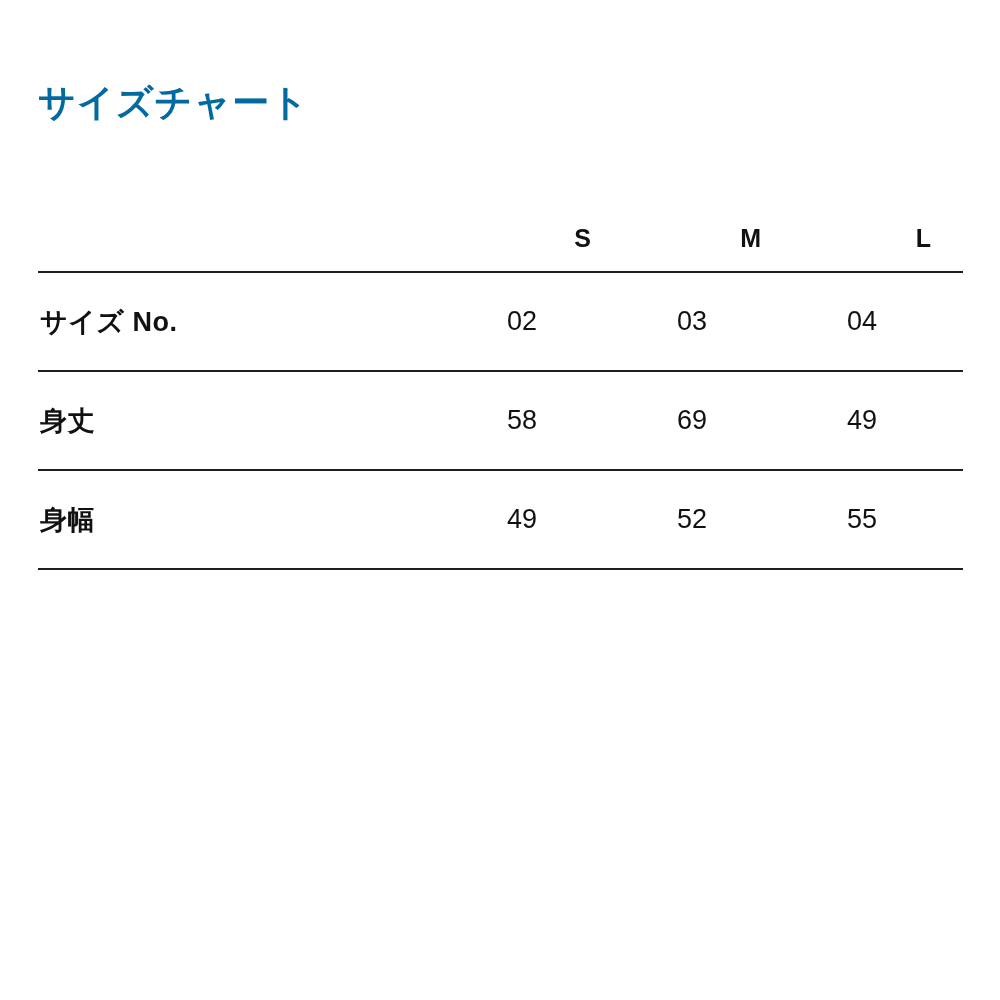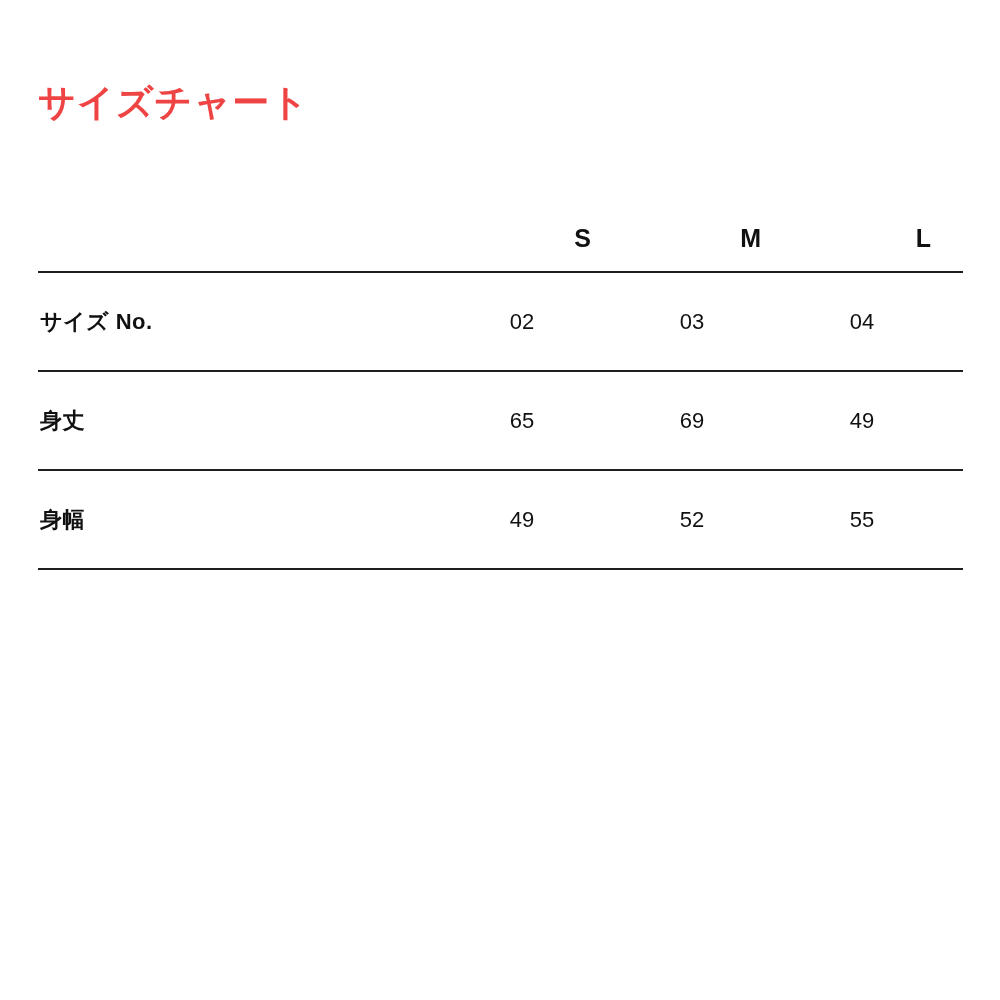--- a/index.html
+++ b/index.html
@@ -23,21 +23,21 @@
     height: 1000px;
     background: #ffffff;
   }
   .title {
     position: absolute;
     left: 38px;
     top: 78px;
     font-size: 37px;
     font-weight: 700;
     letter-spacing: 1px;
-    color: #ef4444;
+    color: #0369a1;
     white-space: nowrap;
   }
   .chart-wrap {
     position: absolute;
     left: 38px;
     top: 205px;
     width: 925px;
   }
   table.size-chart {
     width: 925px;
@@ -63,21 +63,21 @@
     text-align: left;
   }
   .head-row th.val-col {
     text-align: right;
     padding-right: 32px;
   }
   .body-row td {
     height: 97px;
     vertical-align: middle;
     border-top: 2px solid #1f1f1f;
-    font-size: 22px;
+    font-size: 27px;
     color: #111111;
   }
   .body-row:last-child td {
     border-bottom: 2px solid #1f1f1f;
   }
   .body-row td.label-col {
     text-align: left;
     font-weight: 700;
     letter-spacing: 0.5px;
     padding-left: 2px;
@@ -113,21 +113,21 @@
       </thead>
       <tbody>
         <tr class="body-row">
           <td class="label-col">サイズ No.</td>
           <td class="val-col">02</td>
           <td class="val-col">03</td>
           <td class="val-col">04</td>
         </tr>
         <tr class="body-row">
           <td class="label-col">身丈</td>
-          <td class="val-col">65</td>
+          <td class="val-col">58</td>
           <td class="val-col">69</td>
           <td class="val-col">49</td>
         </tr>
         <tr class="body-row">
           <td class="label-col">身幅</td>
           <td class="val-col">49</td>
           <td class="val-col">52</td>
           <td class="val-col">55</td>
         </tr>
       </tbody>

